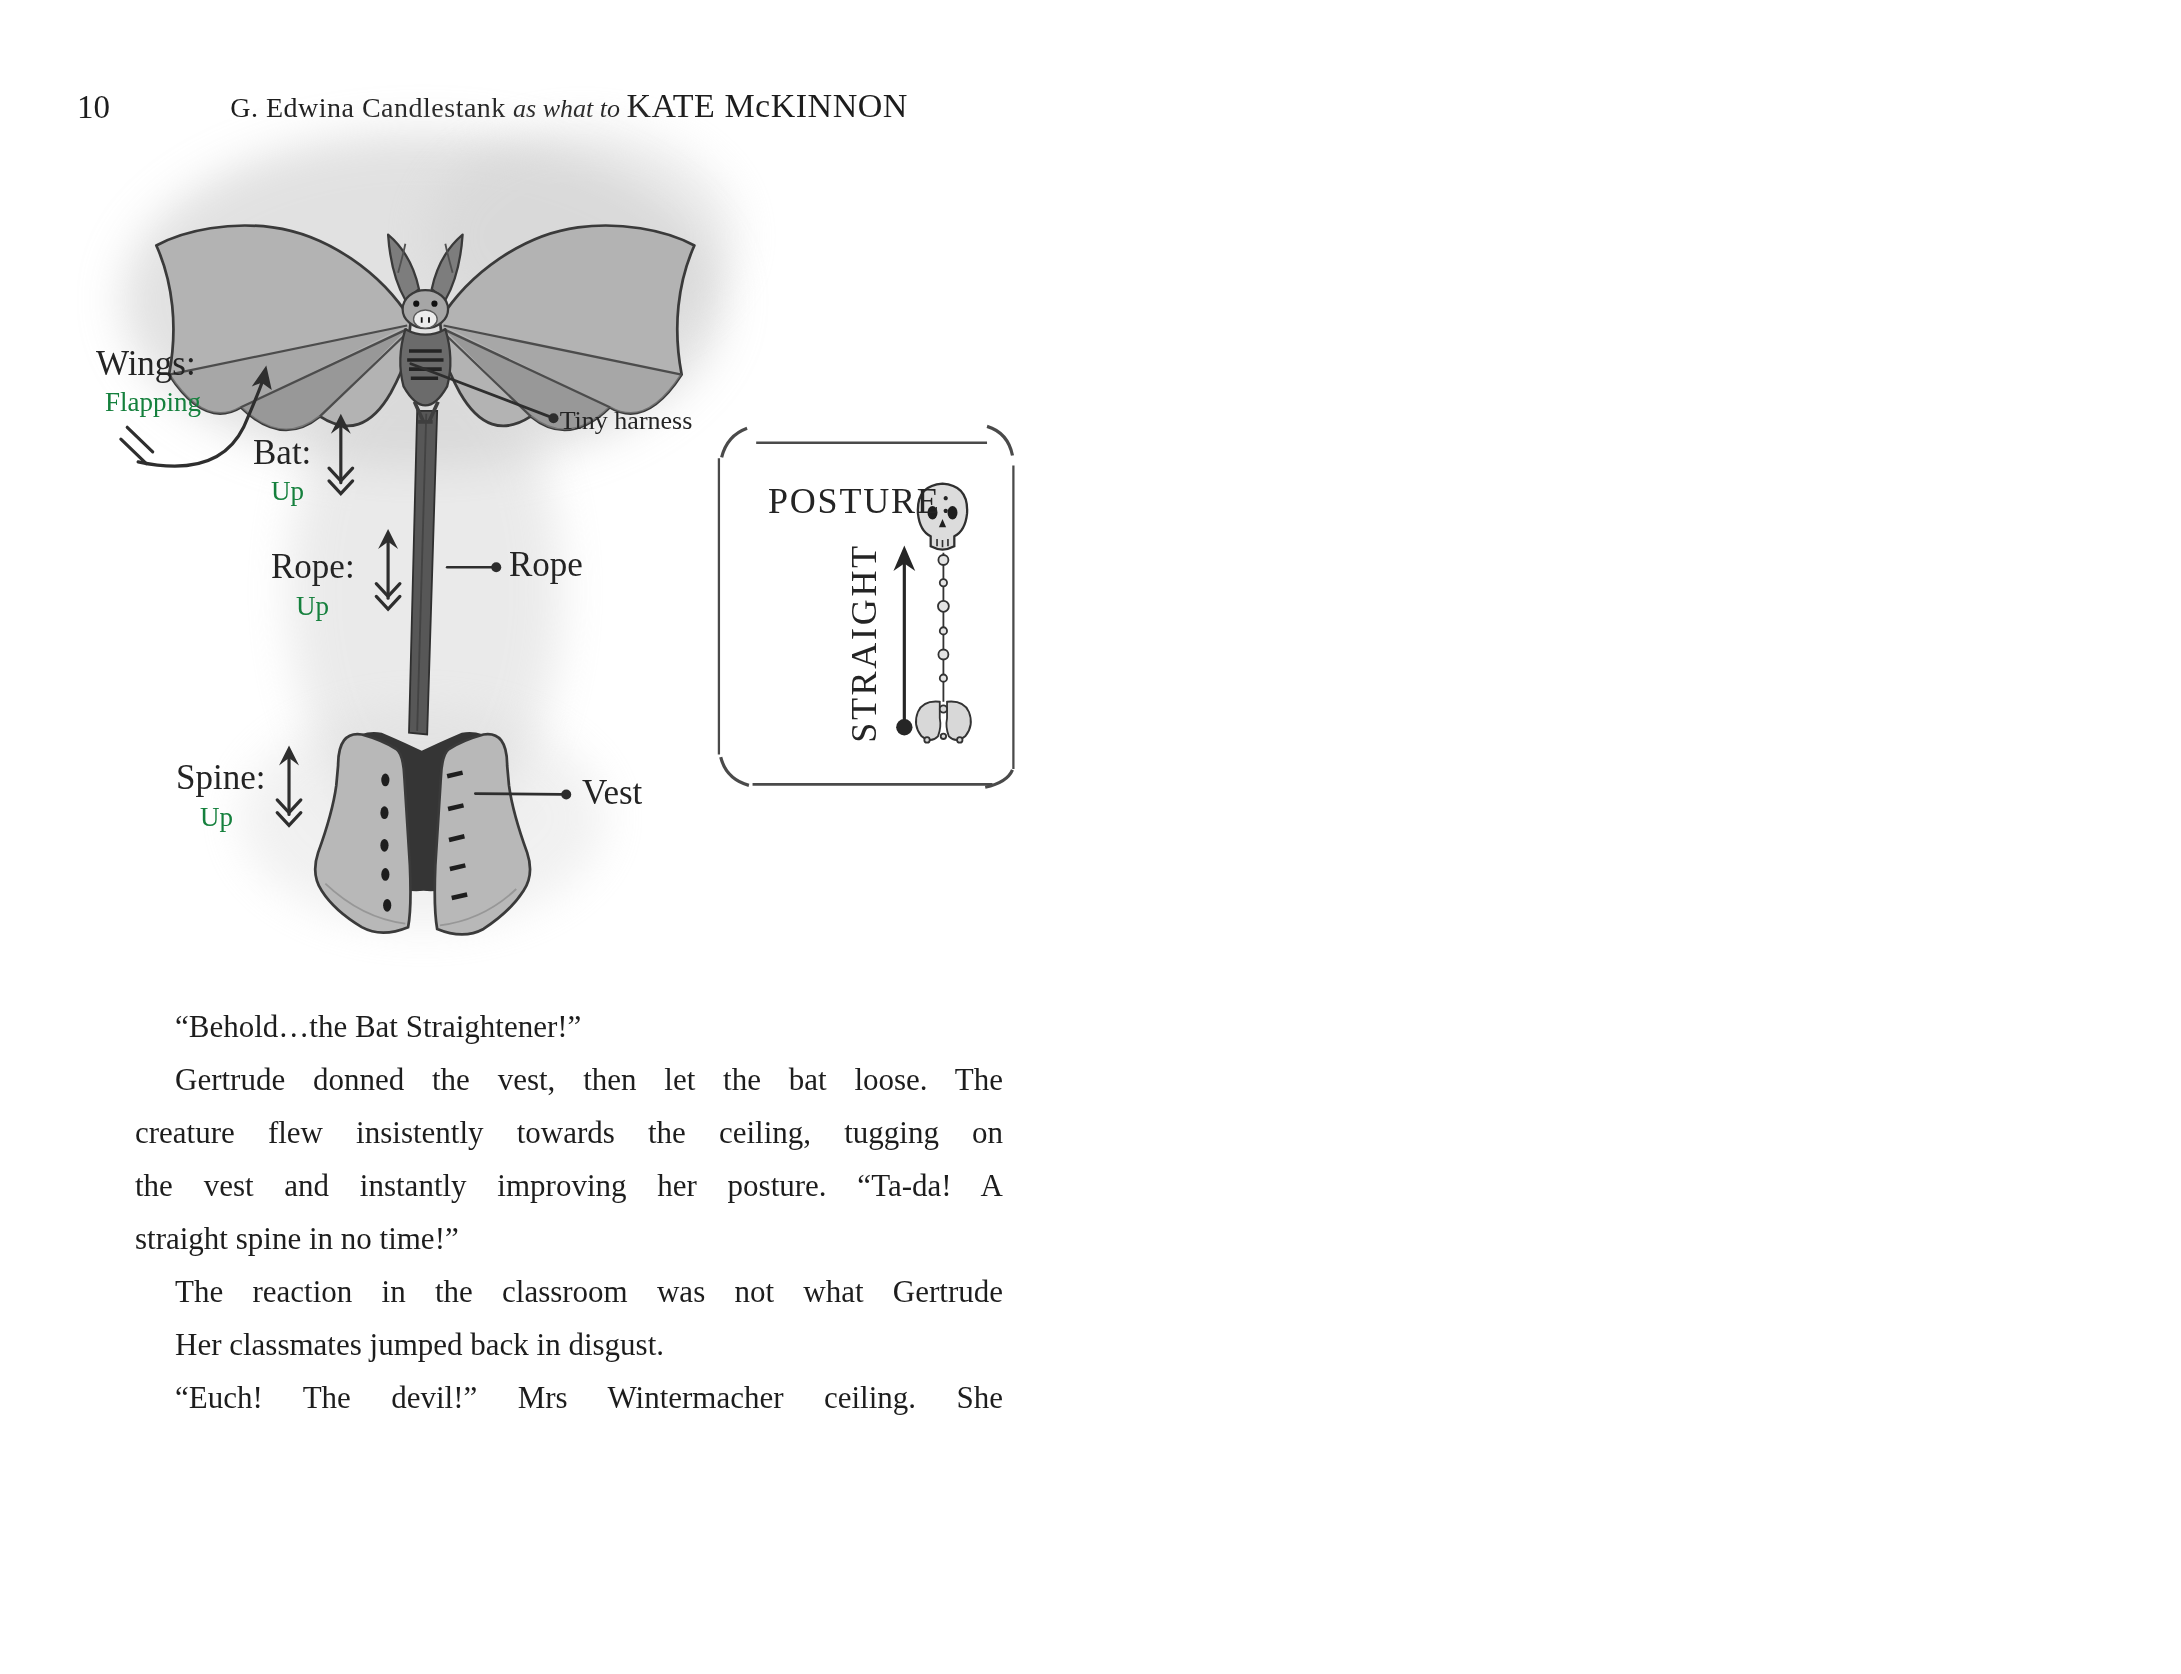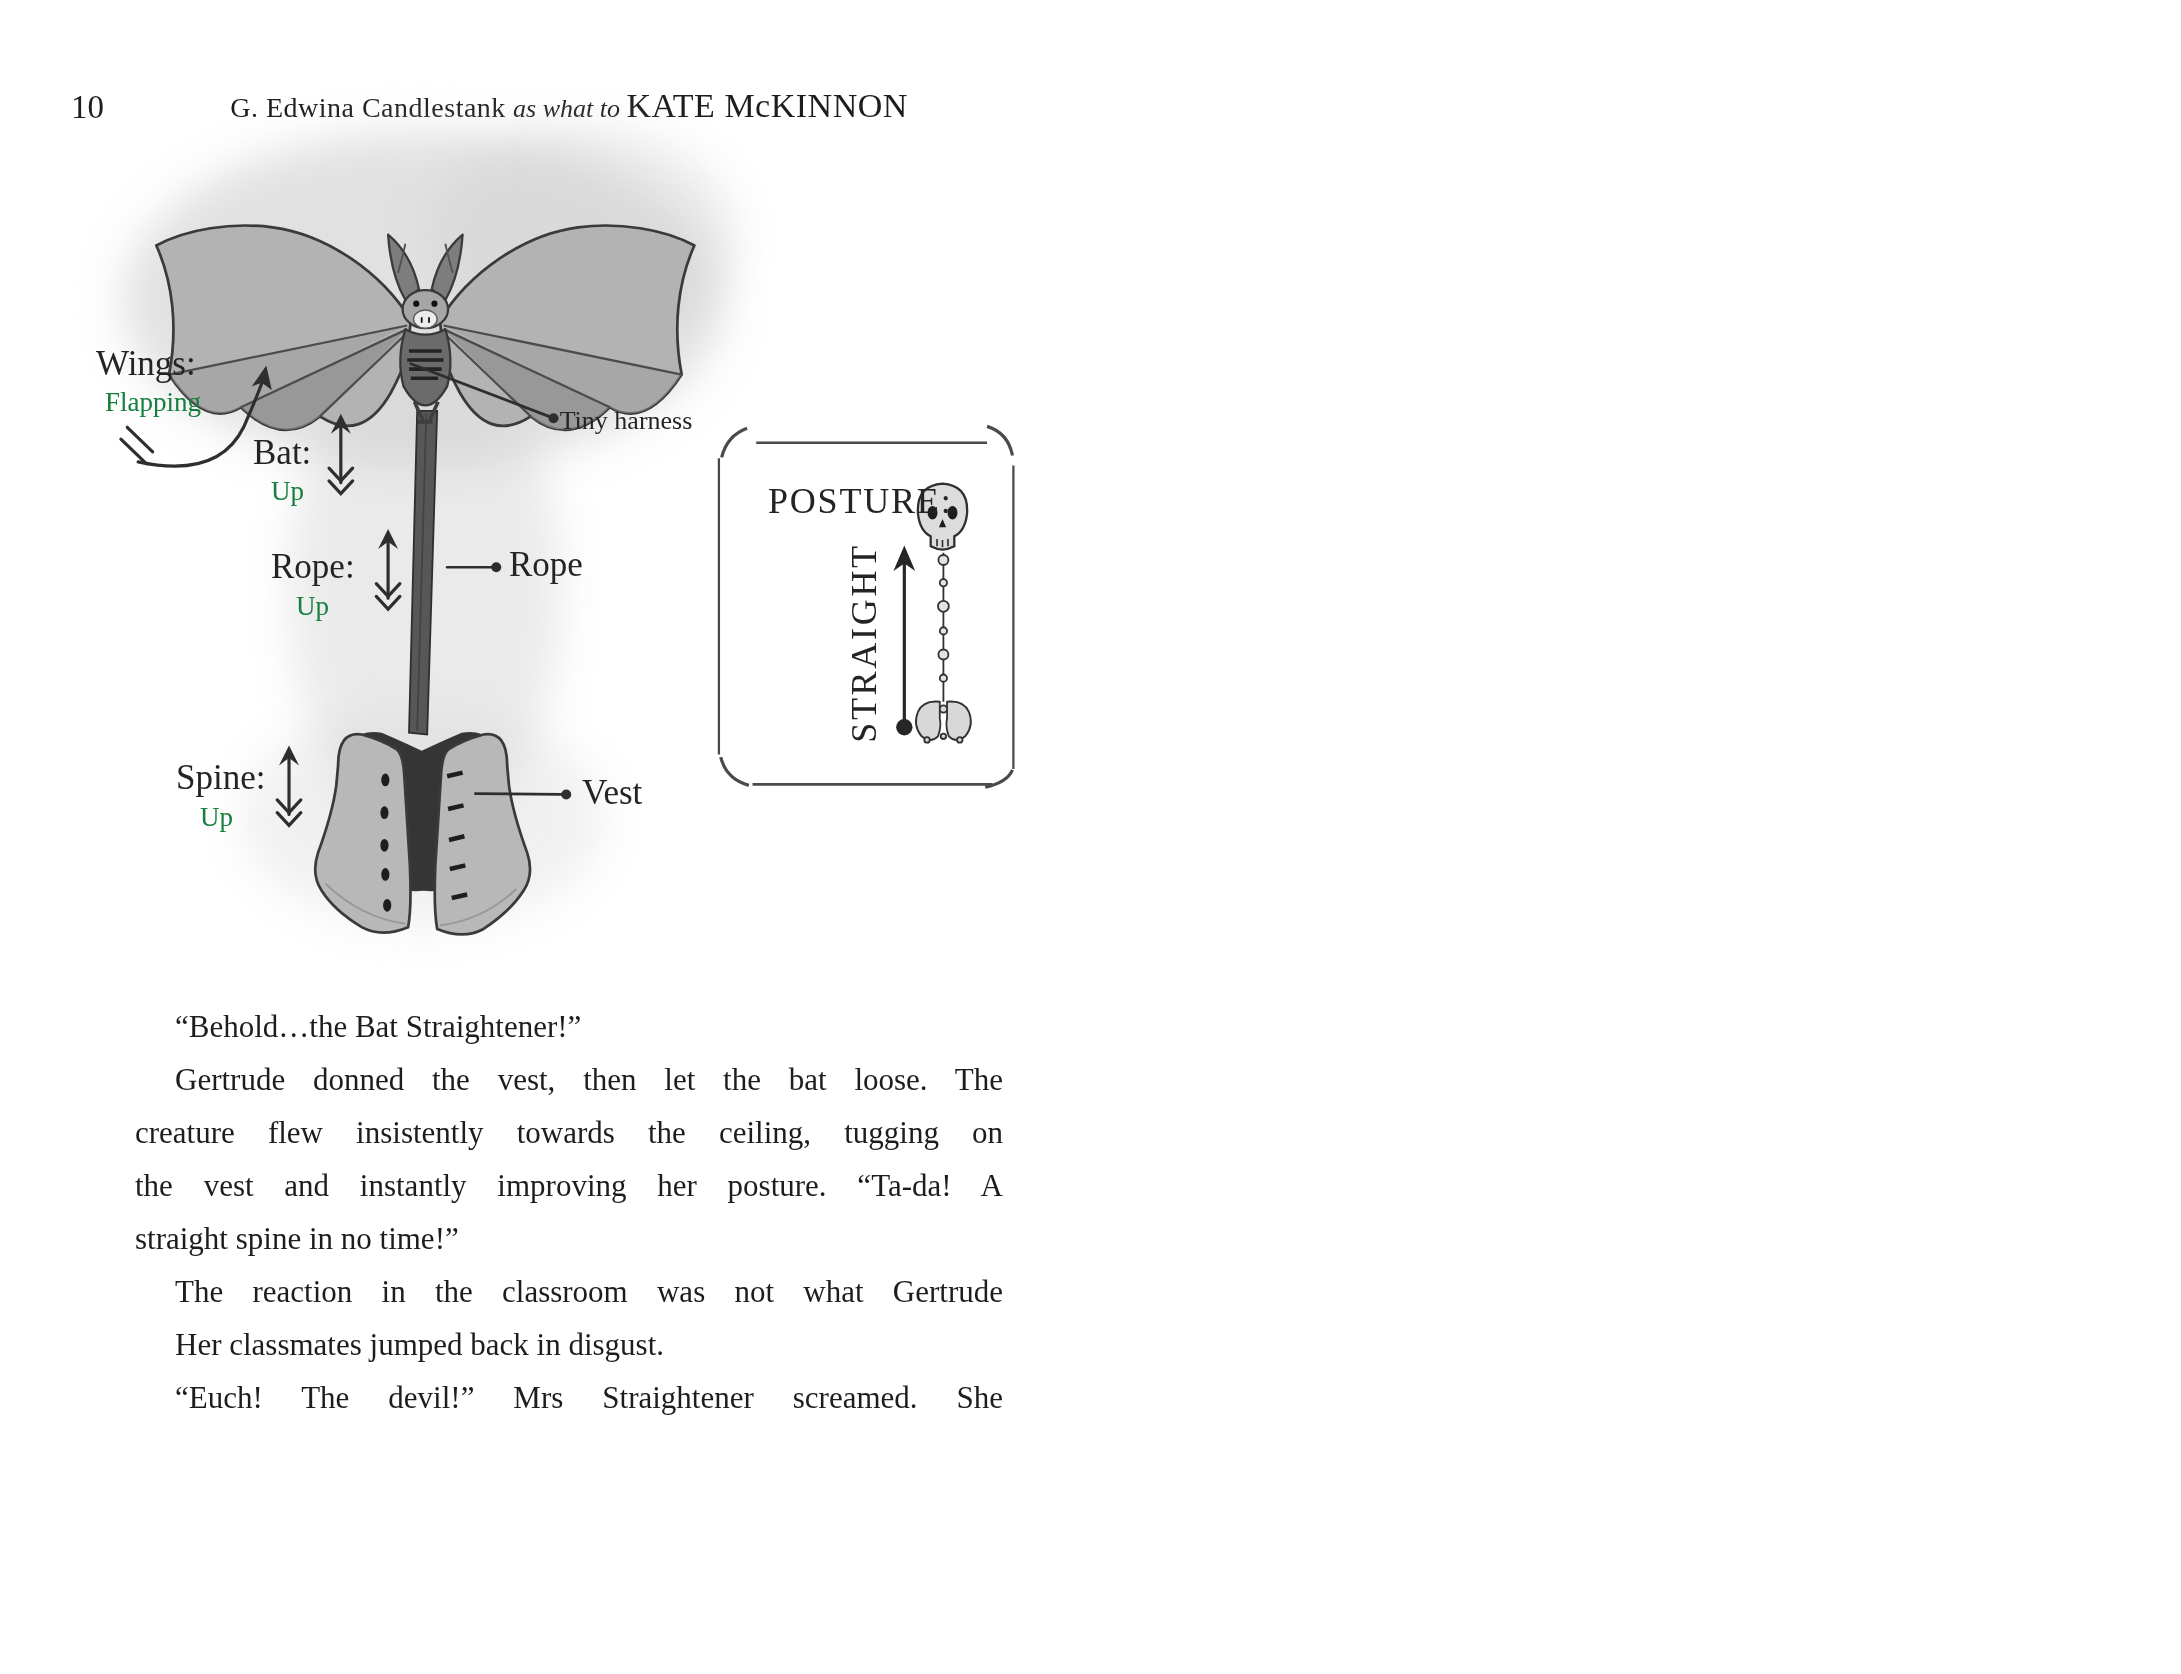--- a/index.html
+++ b/index.html
@@ -4,21 +4,21 @@
 <style>
   html,body{margin:0;padding:0;}
   body{width:2182px;height:1675px;position:relative;background:#ffffff;overflow:hidden;
        font-family:"Liberation Serif", serif;color:#1d1d1d;}
   .page{position:absolute;top:0;height:1675px;}
   #left-page{left:0;width:1091px;}
   #right-page{left:1091px;width:1091px;}
 
   
   .hdr{position:absolute;top:87px;font-size:29px;white-space:nowrap;}
-  #left-pagenum{left:71px;top:89px;font-size:33px;}
+  #left-pagenum{left:77px;top:89px;font-size:33px;}
   #left-running{left:135px;width:868px;text-align:center;}
   .auth1{font-size:28px;letter-spacing:0.5px;}
   .auth2{font-style:italic;font-size:26px;}
   .auth3{font-size:34px;letter-spacing:0.5px;}
 
   
   .body-col{position:absolute;font-size:31px;line-height:53px;}
   #left-body{left:135px;top:1000px;width:868px;}
   .bl{text-align:justify;text-align-last:justify;}
   .bl.end{text-align-last:left;}
@@ -195,21 +195,21 @@
   <div class="dlabel" id="straight-label">STRAIGHT</div>
 
   <div class="body-col" id="left-body">
       <div class="bl ind end">“Behold…the Bat Straightener!”</div>
       <div class="bl ind">Gertrude donned the vest, then let the bat loose. The</div>
       <div class="bl">creature flew insistently towards the ceiling, tugging on</div>
       <div class="bl">the vest and instantly improving her posture. “Ta-da! A</div>
       <div class="bl end">straight spine in no time!”</div>
       <div class="bl ind">The reaction in the classroom was not what Gertrude</div>
       <div class="bl ind end">Her classmates jumped back in disgust.</div>
-      <div class="bl ind">“Euch!  The devil!” Mrs Straightener screamed. She</div>
+      <div class="bl ind">“Euch!  The devil!” Mrs Wintermacher ceiling. She</div>
     </div>
 </div>
 
 <div class="page" id="right-page">
   
   
 </div>
 
 
 </body></html>

